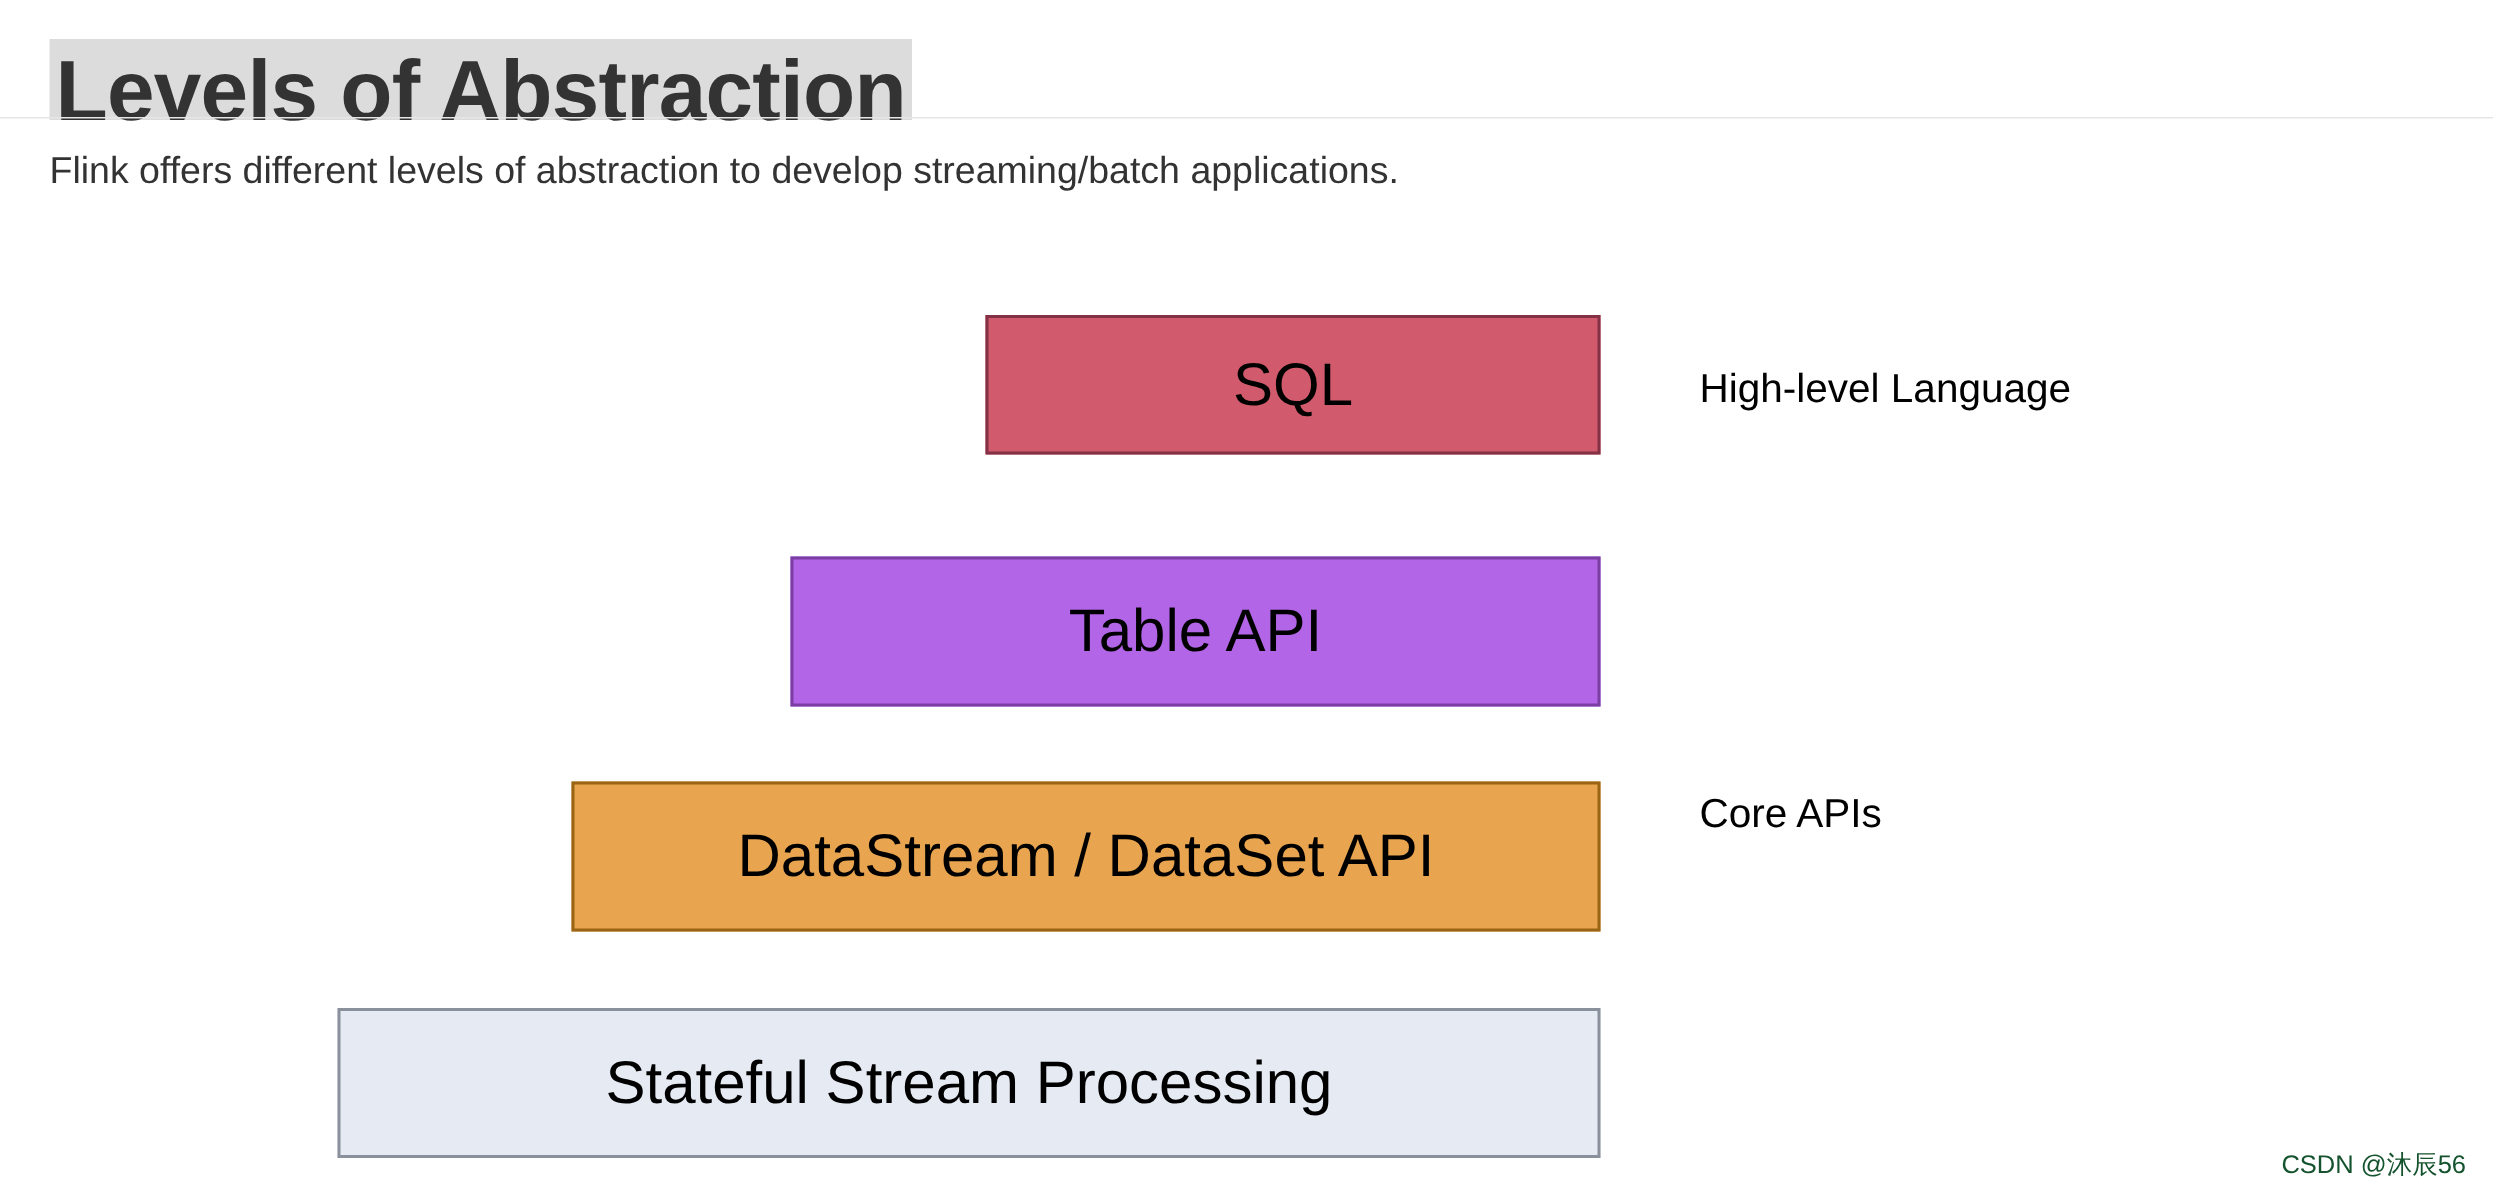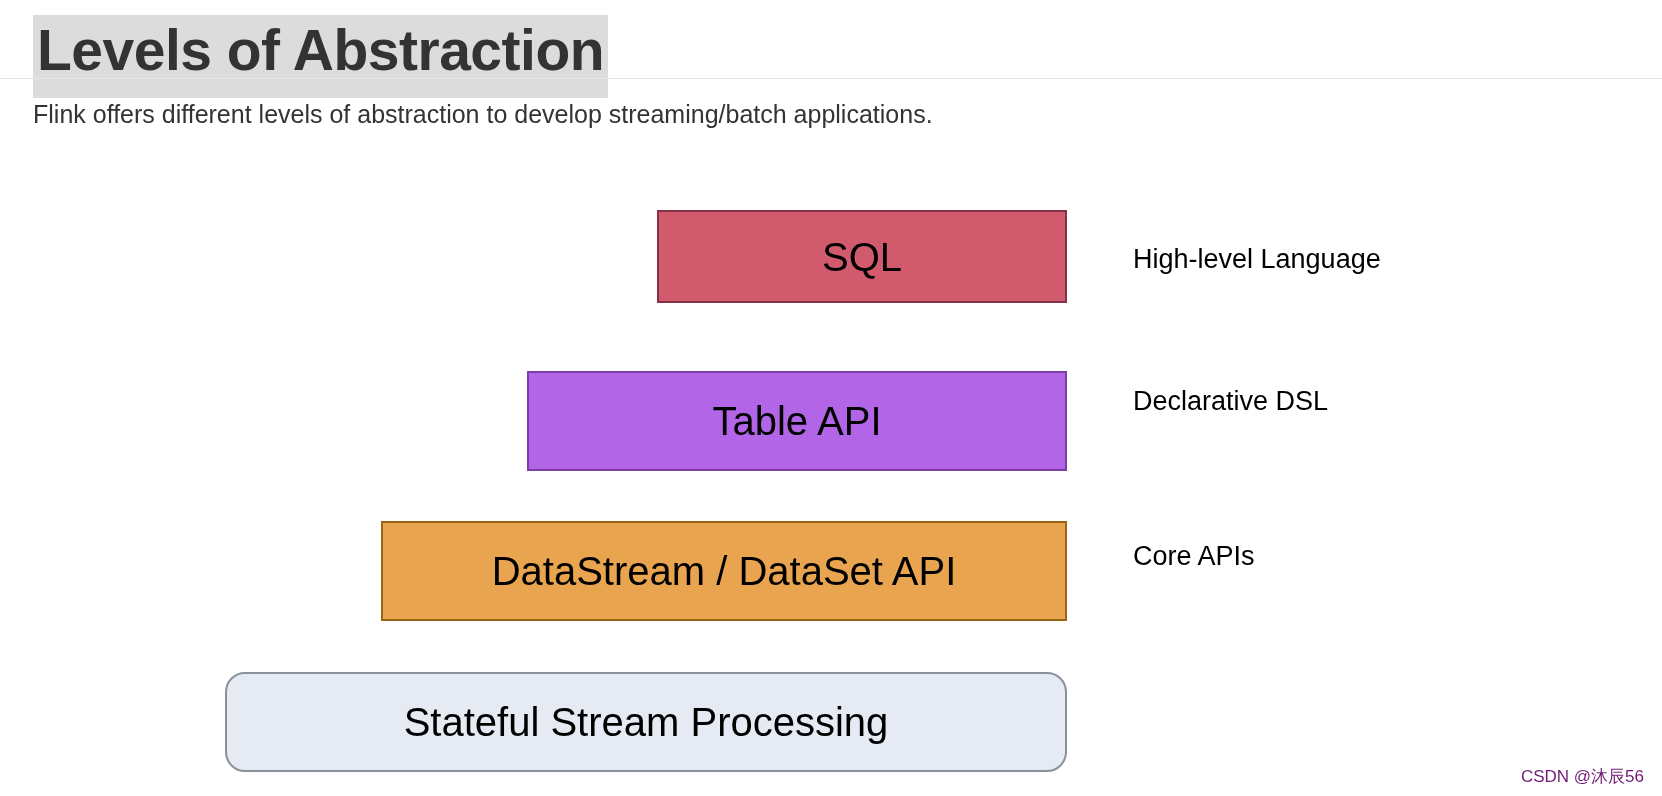--- a/index.html
+++ b/index.html
@@ -13,22 +13,22 @@
     position: relative;
     overflow: hidden;
     font-family: "Liberation Sans", sans-serif;
     color: #000000;
   }
 
   
   #slide-title {
     position: absolute;
     left: 33px;
-    top: 15px;
-    height: 83px;
+    top: 26px;
+    height: 54px;
     background: #dcdcdc;
     padding: 0 4px;
     font-size: 57px;
     line-height: 70px;
     font-weight: bold;
     color: #333333;
     letter-spacing: -0.5px;
     white-space: nowrap;
   }
   #title-rule {
@@ -85,23 +85,23 @@
   }
 
   
   #box-sql      { left: 657px; top: 210px; height: 93px; background: #d15b6c; border-color: #843146; }
   #desc-sql     { top: 240px; }
 
   #box-table    { left: 527px; top: 371px; height: 100px; background: #b365e8; border-color: #7b3ea3; justify-content: center; }
   #desc-table   { top: 382px; }
 
   #box-ds       { left: 381px; top: 521px; height: 100px; background: #e8a44e; border-color: #9a6415; }
-  #desc-ds      { top: 537px; text-align: center; }
+  #desc-ds      { top: 523px; text-align: center; }
 
-  #box-stateful { left: 225px; top: 672px; height: 100px; background: #e6eaf2; border-color: #8a919d; border-radius: 20px; }
+  #box-stateful { left: 225px; top: 672px; height: 100px; background: #e6eaf2; border-color: #8a919d; }
   #desc-stateful{ top: 647px; }
 
   
   #watermark {
     position: absolute;
     right: 18px;
     bottom: 8px;
     font-size: 17px;
     line-height: 22px;
     color: #bfbfbf;
@@ -120,26 +120,25 @@
 <div id="pyramid">
 
   <div class="level-box" id="box-sql" style="background: rgb(209, 91, 108); border-color: rgb(132, 49, 70);">
     <span class="level-label">SQL</span>
   </div>
   <div class="level-desc" id="desc-sql">High-level Language</div>
 
   <div class="level-box" id="box-table" style="background: rgb(179, 101, 232); border-color: rgb(123, 62, 163);">
     <span class="level-label">Table API</span>
   </div>
-  <div class="level-desc" id="desc-table">Declarative DSL</div>
 
   <div class="level-box" id="box-ds" style="background: rgb(232, 164, 78); border-color: rgb(154, 100, 21);">
     <span class="level-label">DataStream / DataSet API</span>
   </div>
   <div class="level-desc" id="desc-ds">Core APIs</div>
 
   <div class="level-box" id="box-stateful" style="background: rgb(230, 234, 242); border-color: rgb(138, 145, 157);">
     <span class="level-label">Stateful Stream Processing</span>
   </div>
 
 </div>
 
-<div id="watermark" style="color: #701a75; margin-top: 44px;">CSDN @沐辰56</div>
+<div id="watermark" style="color: #14532d; margin-top: 44px;">CSDN @沐辰56</div>
 
 </body></html>

